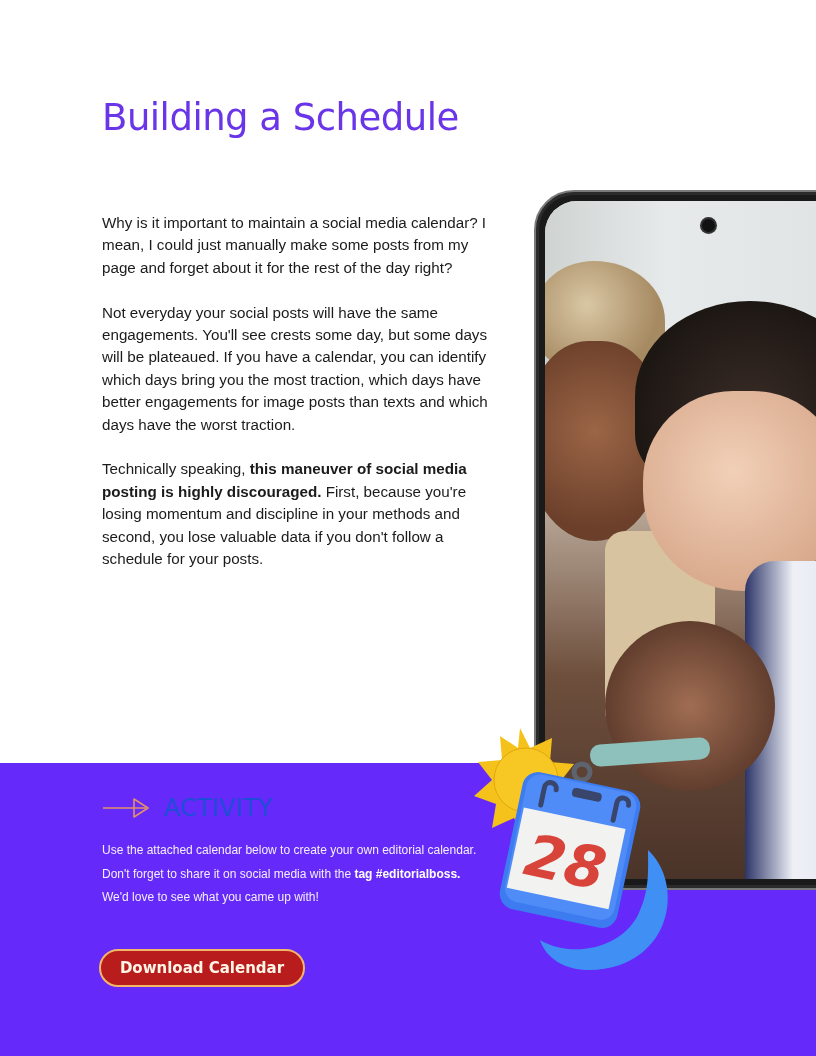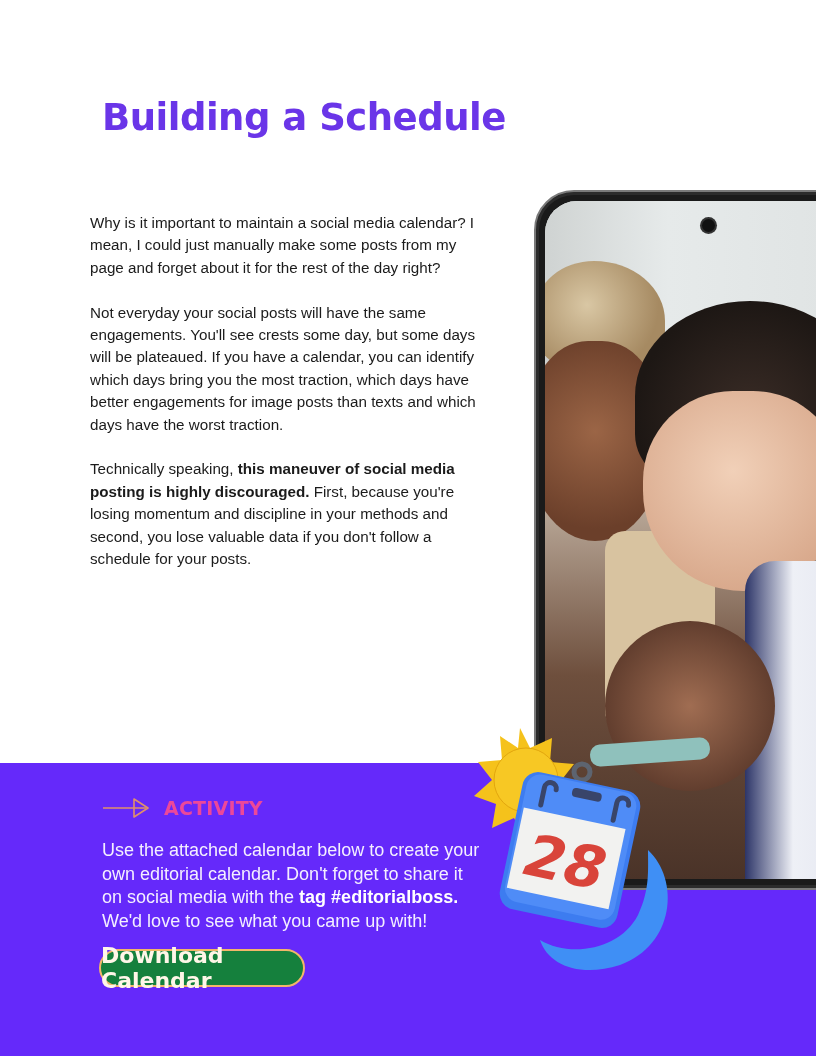--- a/index.html
+++ b/index.html
@@ -1,26 +1,26 @@
 <!DOCTYPE html>
 <html><head>
   <meta charset="utf-8">
   <style>
     * { box-sizing: border-box; margin: 0; padding: 0; }
     html, body { width: 816px; height: 1056px; overflow: hidden; background: #ffffff; }
     body { position: relative; font-family: "Liberation Sans", "DejaVu Sans", sans-serif; color: #1a1a1a; }
 
     .page-title {
       position: absolute; left: 102px; top: 96px;
-      font-family: "DejaVu Sans", sans-serif; font-weight: bold;
+      font-family: "DejaVu Sans", sans-serif; font-weight: normal;
       font-size: 37px; letter-spacing: -0.5px; color: #6a35e8;
     }
 
     .body-text {
-      position: absolute; left: 90px; top: 212px; width: 392px;
+      position: absolute; left: 102px; top: 212px; width: 392px;
       font-size: 15.2px; line-height: 22.4px; color: #1b1b1b;
     }
     .body-text p { margin-bottom: 22.4px; }
     .body-text b { font-weight: bold; }
 
     
     .activity-band {
       position: absolute; left: 0; top: 763px; width: 816px; height: 293px;
       background: #6529fa;
     }
@@ -50,30 +50,30 @@
     .photo-shirt-left { position: absolute; left: 60px; top: 330px; width: 110px; height: 200px; background: #d8c3a0; border-radius: 20px; }
     .photo-shirt-right { position: absolute; left: 200px; top: 360px; width: 120px; height: 330px; background: linear-gradient(90deg, #2d3568, #eef0f6 40%, #e2e5ef); border-radius: 30px 0 0 0; }
     .photo-hands { position: absolute; left: 60px; top: 420px; width: 170px; height: 170px; border-radius: 50%; background: radial-gradient(circle, #a06d52, #5e3b2c 75%); }
     .photo-phone { position: absolute; left: 45px; top: 540px; width: 120px; height: 22px; border-radius: 10px; background: #8fc1bc; transform: rotate(-4deg); }
 
     
     .activity-heading {
       position: absolute; left: 102px; top: 794px; height: 28px; display: flex; align-items: center; gap: 14px;
     }
     .arrow-icon { width: 48px; height: 24px; display: block; }
-    .activity-title { font-family: "DejaVu Sans", sans-serif; font-weight: bold; font-size: 19px; color: #ec4899; letter-spacing: 0.2px; }
+    .activity-title { font-family: "DejaVu Sans", sans-serif; font-weight: normal; font-size: 24px; color: #1d4ed8; letter-spacing: 0.2px; }
     .activity-text {
       position: absolute; left: 102px; top: 839px; width: 385px;
-      font-size: 18px; line-height: 23.5px; color: #f4efff;
+      font-size: 12px; line-height: 23.5px; color: #f4efff;
     }
     .activity-text b { font-weight: bold; color: #ffffff; }
     .download-button {
       position: absolute; left: 99px; top: 949px; width: 206px; height: 38px; border-radius: 19px;
-      background: #15803d; border: 2px solid #f2b66a;
-      color: #fff6e8; font-weight: bold; font-size: 22px; font-family: "DejaVu Sans", sans-serif;
+      background: #b91c1c; border: 2px solid #f2b66a;
+      color: #fff6e8; font-weight: bold; font-size: 15px; font-family: "DejaVu Sans", sans-serif;
       display: flex; align-items: center; justify-content: center; cursor: pointer;
     }
 
     
     .calendar-illustration { position: absolute; left: 470px; top: 720px; width: 210px; height: 260px; }
   </style>
 </head>
 <body>
 
 <h1 class="page-title">Building a Schedule</h1>

